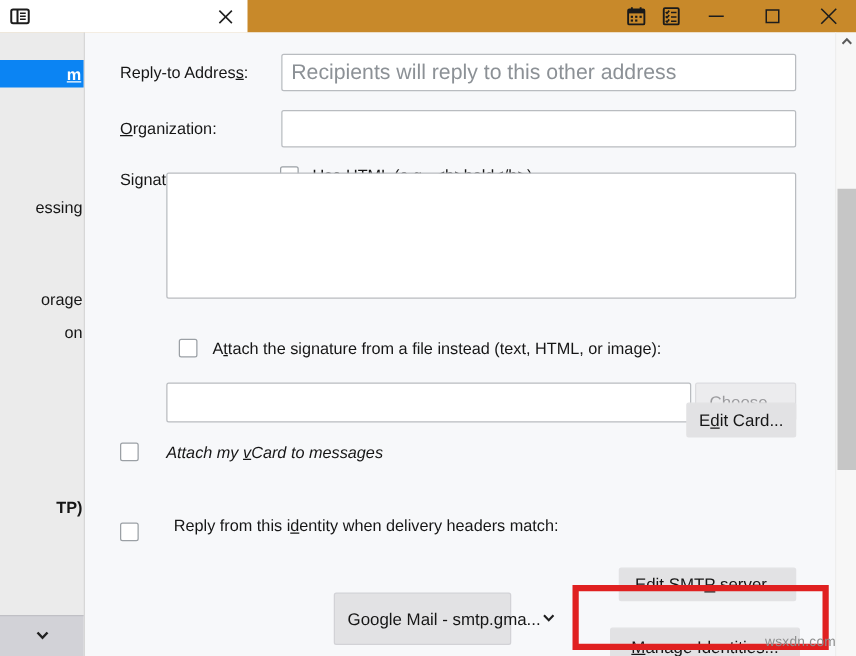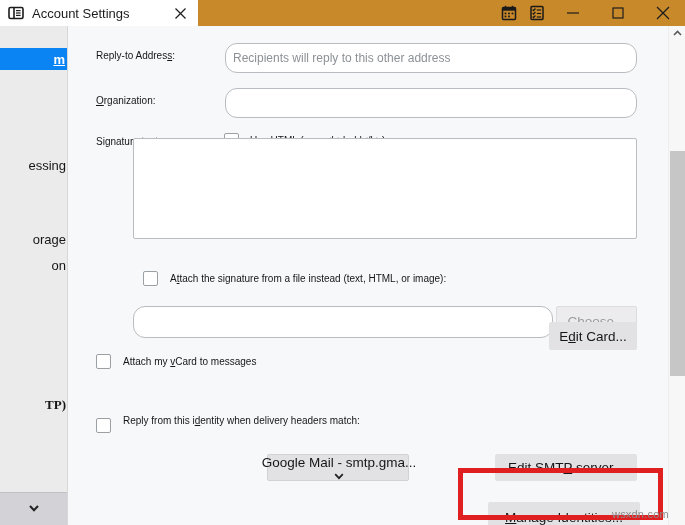--- a/index.html
+++ b/index.html
@@ -110,21 +110,21 @@
     color: #161616;
     white-space: nowrap;
   }
   .side-item.selected {
     background: #0b84f3;
     color: #ffffff;
     text-decoration: underline;
     font-weight: bold;
     width: 67px;
   }
-  .side-item.bold { font-weight: bold; font-family: Liberation Serif, serif; }
+  .side-item.bold { font-weight: bold; }
   .side-bottom {
     position: absolute;
     left: 0; bottom: 0;
     width: 67px;
     height: 33px;
     background: #d2d2d7;
     border-top: 1px solid #c0c0c5;
     box-sizing: border-box;
     display: flex;
     align-items: center;
@@ -140,32 +140,32 @@
     background: #f7f8fa;
     overflow: hidden;
   }
 
   .row {
     position: absolute;
     display: flex;
     align-items: center;
   }
   .lbl {
-    font-size: 10px;
+    font-size: 13px;
     color: #161616;
     white-space: nowrap;
   }
   .lbl u { text-decoration: underline; }
 
   .field {
     background: #ffffff;
     border: 1px solid #b9bcc0;
-    border-radius: 12px;
-    box-sizing: border-box;
-    font-size: 12px;
+    border-radius: 2px;
+    box-sizing: border-box;
+    font-size: 17px;
     color: #161616;
     display: flex;
     align-items: center;
     padding: 0 7px;
   }
   .field .ph { color: #8c9196; white-space: nowrap; overflow: hidden; }
 
   .textarea {
     position: absolute;
     background: #ffffff;
@@ -258,21 +258,20 @@
   <div class="tab">
     <span class="tab-icon">
       <svg width="16" height="16" viewBox="0 0 16 16">
         <rect x="1" y="2.5" width="14" height="11" rx="1.5" fill="none" stroke="#1c1c1c" stroke-width="1.6"></rect>
         <line x1="6" y1="2.5" x2="6" y2="13.5" stroke="#1c1c1c" stroke-width="1.6"></line>
         <line x1="8" y1="5.6" x2="12.6" y2="5.6" stroke="#1c1c1c" stroke-width="1.2"></line>
         <line x1="8" y1="8" x2="12.6" y2="8" stroke="#1c1c1c" stroke-width="1.2"></line>
         <line x1="8" y1="10.4" x2="12.6" y2="10.4" stroke="#1c1c1c" stroke-width="1.2"></line>
       </svg>
     </span>
-    <span class="tab-title">Account Settings</span>
     <span class="tab-close">
       <svg width="13" height="13" viewBox="0 0 13 13">
         <line x1="1.5" y1="1.5" x2="11.5" y2="11.5" stroke="#202020" stroke-width="1.3"></line>
         <line x1="11.5" y1="1.5" x2="1.5" y2="11.5" stroke="#202020" stroke-width="1.3"></line>
       </svg>
     </span>
   </div>
 
   <div class="titlebar-spacer"></div>
 
@@ -378,35 +377,35 @@
     <span class="cbx"></span>
     <span class="lbl">A<u>t</u>tach the signature from a file instead (text, HTML, or image):</span>
   </div>
   <div class="field" style="position:absolute; left:65px; top:280px; width:420px; height:32px;">
     <span class="ph"></span>
   </div>
   <div class="btn disabled" style="position:absolute; left:488px; top:280px; width:81px; height:31px;">
     <span><u>C</u>hoose...</span>
   </div>
 
-  <div class="row" style="left:28px; top:328px; gap:12px;">
+  <div class="row" style="left:28px; top:328px; gap:22px;font-style:italic;">
     <span class="cbx"></span>
     <span class="lbl">Attach my <u>v</u>Card to messages</span>
   </div>
 
   <div class="btn flat" style="position:absolute; left:481px; top:296px; width:88px; height:28px;">
     <span>E<u>d</u>it Card...</span>
   </div>
 
-  <div class="row" style="left:28px; top:381px; gap:12px; align-items:flex-start;">
+  <div class="row" style="left:28px; top:381px; gap:28px; align-items:flex-start;">
     <span class="cbx" style="margin-top:11px;"></span>
     <span class="lbl" style="line-height:28px; white-space:normal; width:330px;">Reply from this i<u>d</u>entity when delivery headers match:</span>
   </div>
 
-  <div class="dropdown" style="position:absolute; left:199px; top:428px; width:142px; height:27px;flex-direction:column;">
+  <div class="dropdown" style="position:absolute; left:199px; top:448px; width:142px; height:42px;">
     <span>Google Mail - smtp.gma...</span>
     <span>
       <svg width="12" height="12" viewBox="0 0 12 12">
         <path d="M2.2 4.2 L6 8.2 L9.8 4.2" fill="none" stroke="#202020" stroke-width="1.7"></path>
       </svg>
     </span>
   </div>
   <div class="btn flat" style="position:absolute; left:427px; top:428px; width:142px; height:27px;">
     <span>Edit SMT<u>P</u> server...</span>
   </div>

